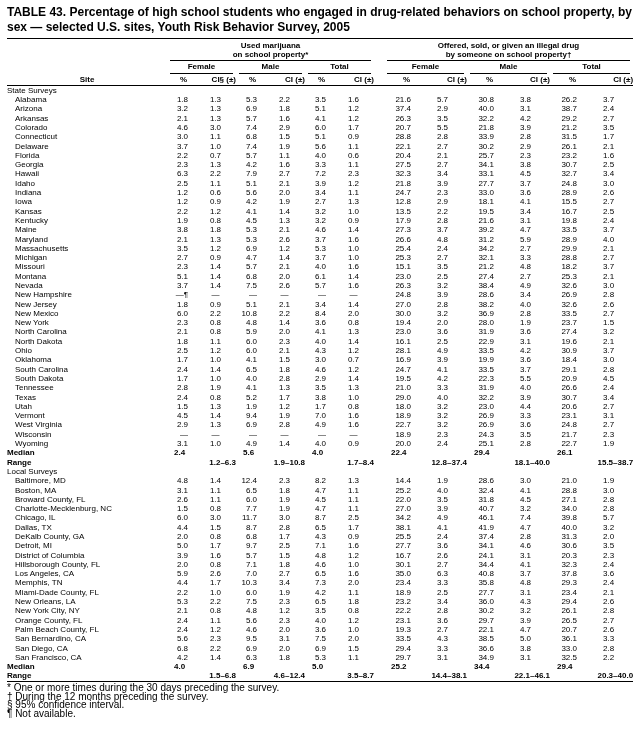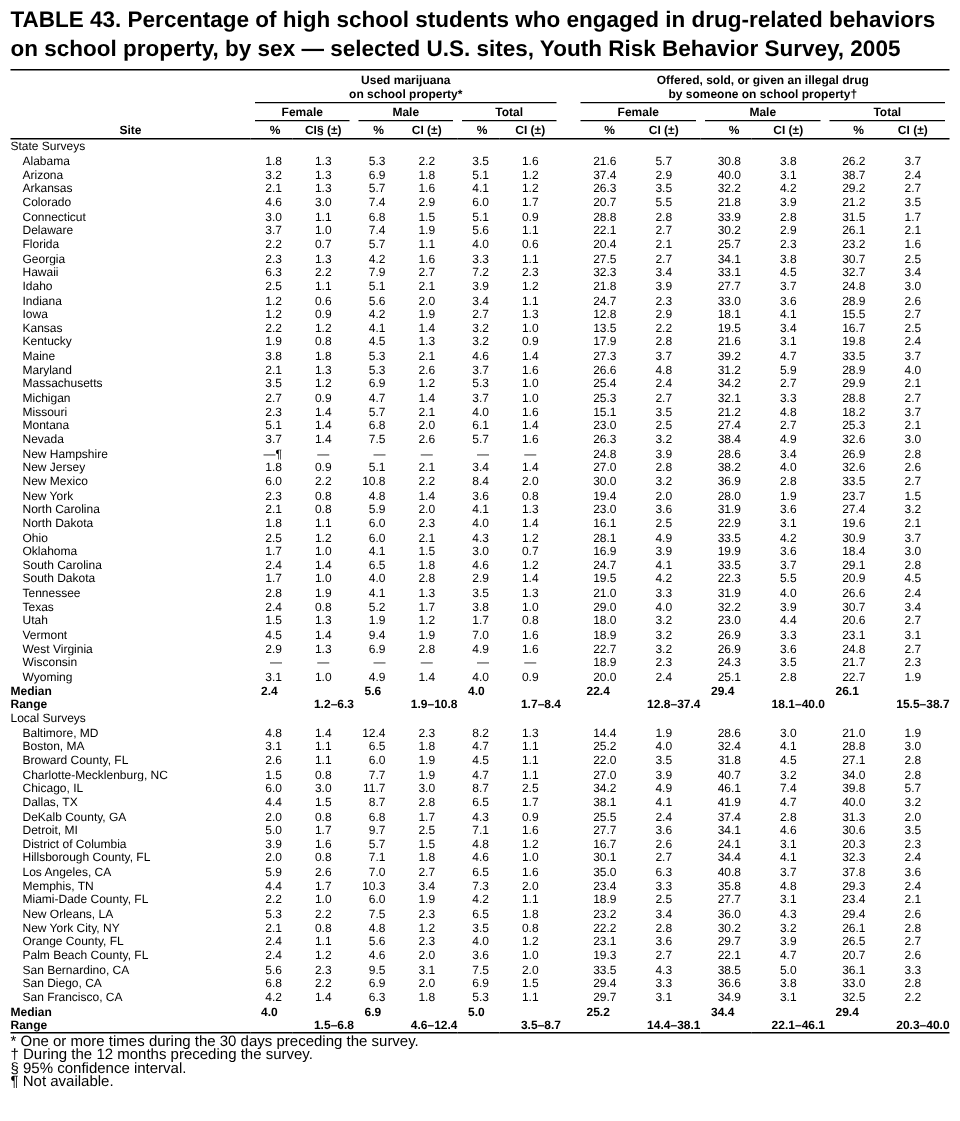--- a/index.html
+++ b/index.html
@@ -5,21 +5,21 @@
   * { box-sizing: border-box; }
   html, body {
     margin: 0; padding: 0;
     background: #ffffff; color: #000000;
     font-family: "Liberation Sans", sans-serif;
   }
   body { width: 640px; height: 747px; overflow: hidden; }
   .page { padding: 5px 7px 0 7px; }
 
   .title {
-    font-size: 15px; font-weight: bold; line-height: 1.25;
+    font-size: 12px; font-weight: bold; line-height: 1.25;
     border-bottom: 1px solid #000;
     padding-bottom: 3px; margin-bottom: 0;
   }
 
   table {
     border-collapse: collapse; table-layout: fixed;
     width: 626px; font-size: 8px;
     border-bottom: 1px solid #000;
   }
   th, td { padding: 0; margin: 0; overflow: hidden; white-space: nowrap; }
@@ -28,21 +28,21 @@
   .group-hdr-cell { padding-top: 2px; }
   .hdr-underline {
     border-bottom: 1px solid #000;
     padding-bottom: 1px; margin: 0 3px;
     text-align: center; white-space: pre-line;
   }
   .sex-row th .hdr-underline { padding-top: 1px; }
   .measure-row th { border-bottom: 1px solid #000; padding-bottom: 1px; padding-top: 1px; }
   .site-hdr { text-align: center; vertical-align: bottom; }
   .pct-h { text-align: right; padding-right: 8px; }
-  .ci-h { text-align: center; }
+  .ci-h { text-align: right; }
 
   tbody td { line-height: 9.3px; font-size: 8px; }
   td.section-label { font-weight: normal; padding-left: 0; }
   td.site { padding-left: 8px; }
   td.summary-label { font-weight: bold; padding-left: 0; margin-left: 36px; }
   td.pct { text-align: right; padding-right: 7px; }
   td.ci { text-align: center; }
   td.gap { }
   td.median-val { text-align: left; padding-left: 7px; font-weight: bold; }
   td.range-val { text-align: right; font-weight: bold; }

